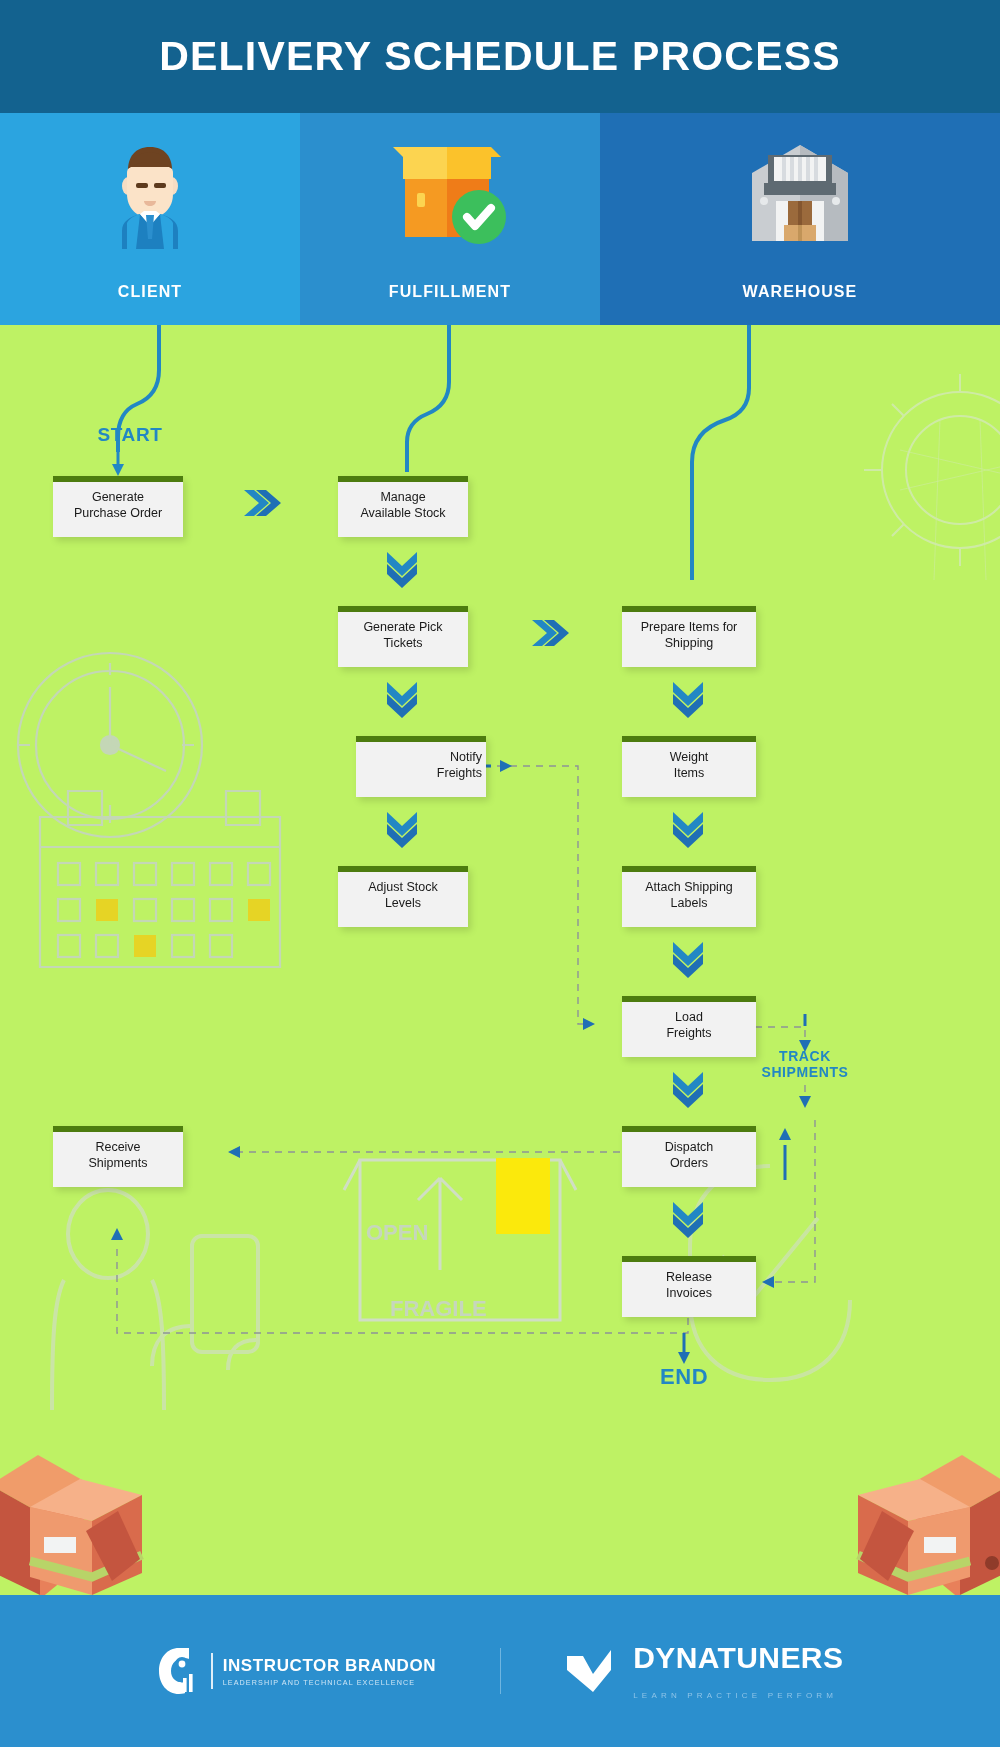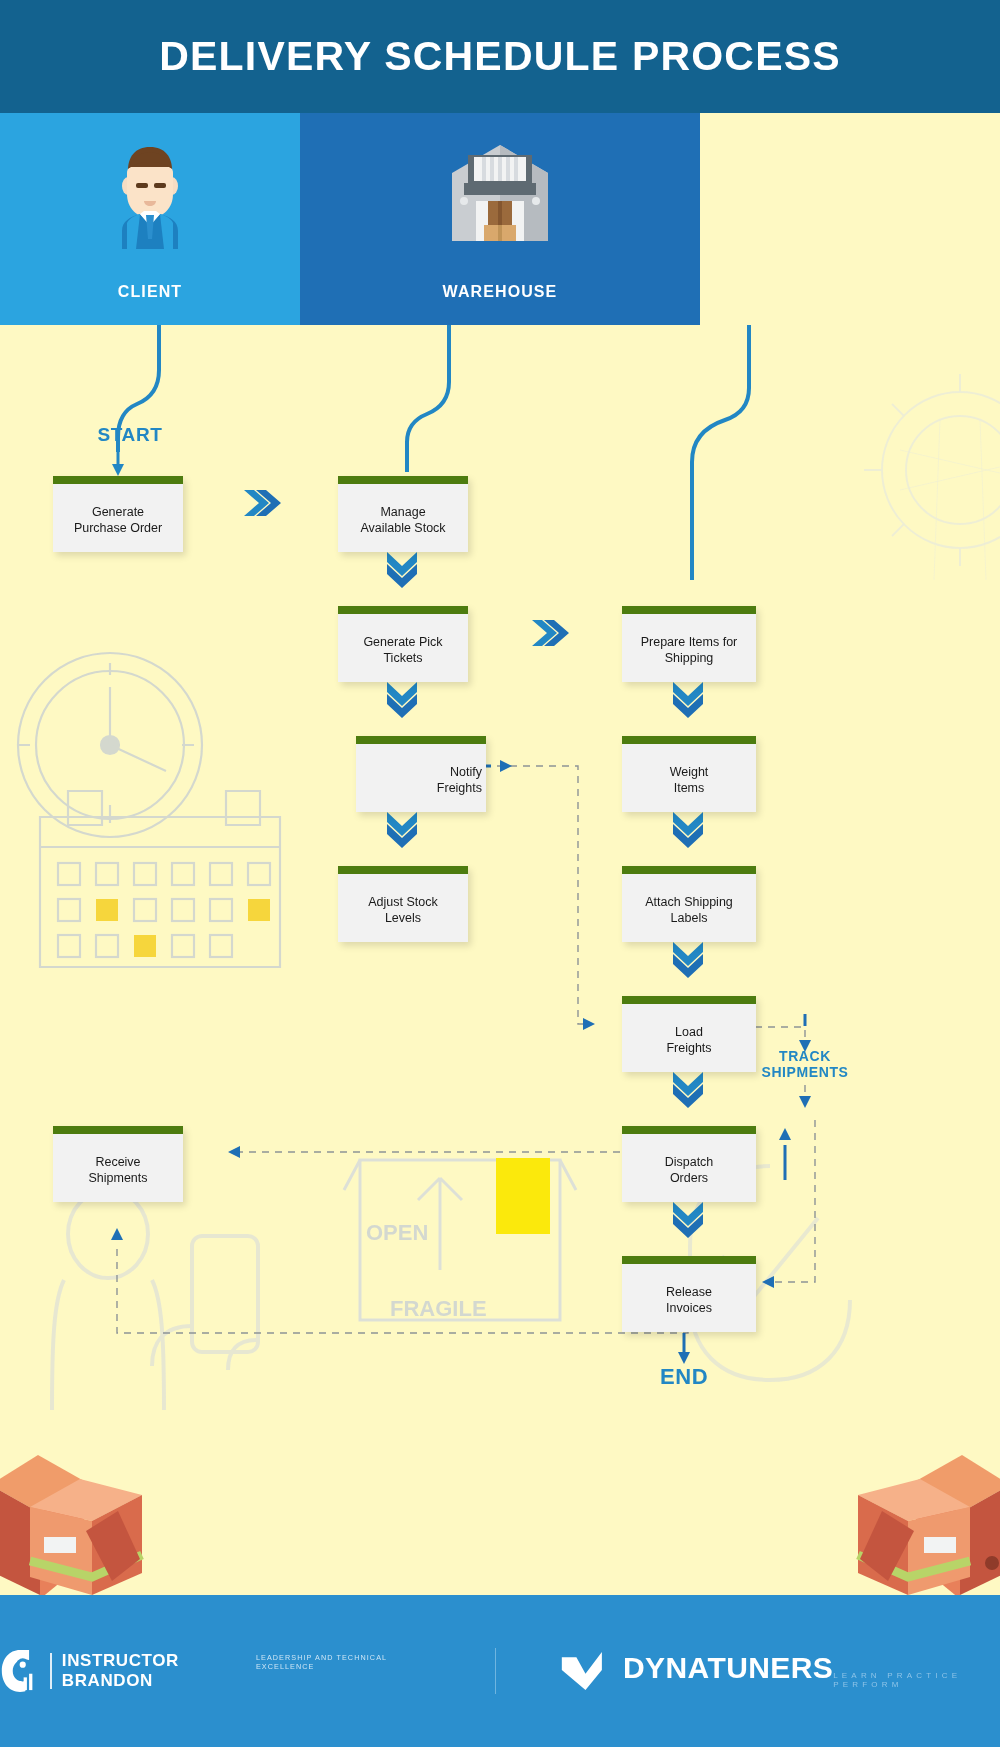--- a/index.html
+++ b/index.html
@@ -5,21 +5,21 @@
   * { box-sizing: border-box; margin: 0; padding: 0; }
   html, body {
     width: 1000px; height: 1747px;
     font-family: "Liberation Sans", sans-serif;
     background: #f2f3f3;
     overflow: hidden;
   }
   #page {
     position: relative;
     width: 1000px; height: 1747px;
-    background: #fef9c3;
+    background: #bef264;
     overflow: hidden;
   }
 
   
   .title-bar {
     position: absolute; left: 0; top: 0; width: 1000px; height: 113px;
     background: #13628f;
     display: flex; align-items: center; justify-content: center;
   }
   .title-bar h1 {
@@ -58,22 +58,22 @@
   .wm-box  { left: 330px; top: 1120px; opacity: .8; }
   .wm-person { left: 40px; top: 1180px; opacity: .55; }
   .wm-check { right: 120px; top: 1160px; opacity: .5; }
 
   
   .node {
     position: absolute;
     width: 130px;
     background: #f2f2f2;
     box-shadow: 3px 4px 7px rgba(0,0,0,0.13);
-    border-top: 8px solid #4d7c0f;
-    padding: 20px 4px 16px 4px;
+    border-top: 6px solid #4d7c0f;
+    padding: 7px 4px 16px 4px;
     text-align: center;
     font-size: 12.5px;
     color: #1a1a1a;
     line-height: 1.28;
   }
   .node.wide { width: 134px; }
 
   .flag {
     position: absolute;
     color: #2287c4;
@@ -94,21 +94,21 @@
   .boxes-right { position: absolute; right: -10px; bottom: 152px; }
 
   
   .footer {
     position: absolute; left: 0; bottom: 0; width: 1000px; height: 152px;
     background: #2b8fce;
     display: flex; align-items: center; justify-content: center;
     gap: 0px;
   }
   .brand { display: flex; align-items: center; gap: 10px; }
-  .brand-text { display: flex; flex-direction: row; justify-content: center; }
+  .brand-text { display: flex; flex-direction: column; justify-content: center; }
   .brand-name { color: #fff; font-weight: bold; font-size: 17px; letter-spacing: .6px; }
   .brand-tag { color: #cfe6f6; font-size: 7.2px; letter-spacing: 1.1px; margin-top: 2px; }
   .brand-sep { width: 1px; height: 46px; background: #6fb5e0; margin: 0 64px; }
   .brand2-name { color: #fff; font-weight: bold; font-size: 30px; letter-spacing: .4px; line-height: 1; }
   .brand2-tag { color: #8ec4e8; font-size: 8px; letter-spacing: 4.2px; margin-top: 18px; }
 </style>
 </head>
 <body>
 
 <div id="page">
@@ -133,20 +133,37 @@
           <path d="M24 110V92c0-10 8-14 18-17l10 12 10-12c10 3 18 7 18 17v18z" fill="#1d80c0"></path>
           <path d="M42 75l10 12 10-12-4-3h-12z" fill="#ffffff"></path>
           <path d="M48 76h8l-2 24h-4z" fill="#2b8fce"></path>
           <path d="M42 75c-7 2-11 5-13 9v26h9z" fill="#2ba4e0"></path>
           <path d="M62 75c7 2 11 5 13 9v26h-9z" fill="#2ba4e0"></path>
         </svg>
       </div>
       <div class="lane-label">CLIENT</div>
     </div>
 
+    <div class="lane l2">
+      <div class="lane-icon">
+        <svg width="122" height="110" viewBox="0 0 122 110">
+          <path d="M14 18h44v22H14z" fill="#fcd450"></path>
+          <path d="M58 18h44v22H58z" fill="#fbc22b"></path>
+          <path d="M4 8l10 10h44V8z" fill="#fcd450"></path>
+          <path d="M58 8h44l10 10H58z" fill="#fbc22b"></path>
+          <path d="M16 40h42v58H16z" fill="#f59a22"></path>
+          <path d="M58 40h42v58H58z" fill="#ef7c18"></path>
+          <rect x="28" y="54" width="8" height="14" rx="2" fill="#fcd450"></rect>
+          <circle cx="90" cy="78" r="27" fill="#3cbf5c"></circle>
+          <circle cx="90" cy="78" r="27" fill="none"></circle>
+          <path d="M78 78l8 9 16-18" stroke="#ffffff" stroke-width="8" fill="none" stroke-linecap="round" stroke-linejoin="round"></path>
+        </svg>
+      </div>
+      <div class="lane-label">FULFILLMENT</div>
+    </div>
 
     <div class="lane l3">
       <div class="lane-icon">
         <svg width="112" height="110" viewBox="0 0 112 110">
           <path d="M56 6L8 34v68h96V34z" fill="#c9cdd1"></path>
           <path d="M56 6l48 28v68H56z" fill="#b6bbc0"></path>
           <path d="M24 16h64v28H24z" fill="#5e6a72"></path>
           <path d="M30 18h52v24H30z" fill="#f2f3f3"></path>
           <path d="M38 18h4v24h-4zM46 18h4v24h-4zM54 18h4v24h-4zM62 18h4v24h-4zM70 18h4v24h-4z" fill="#d7dbdf"></path>
           <rect x="20" y="44" width="72" height="12" fill="#5e6a72"></rect>

